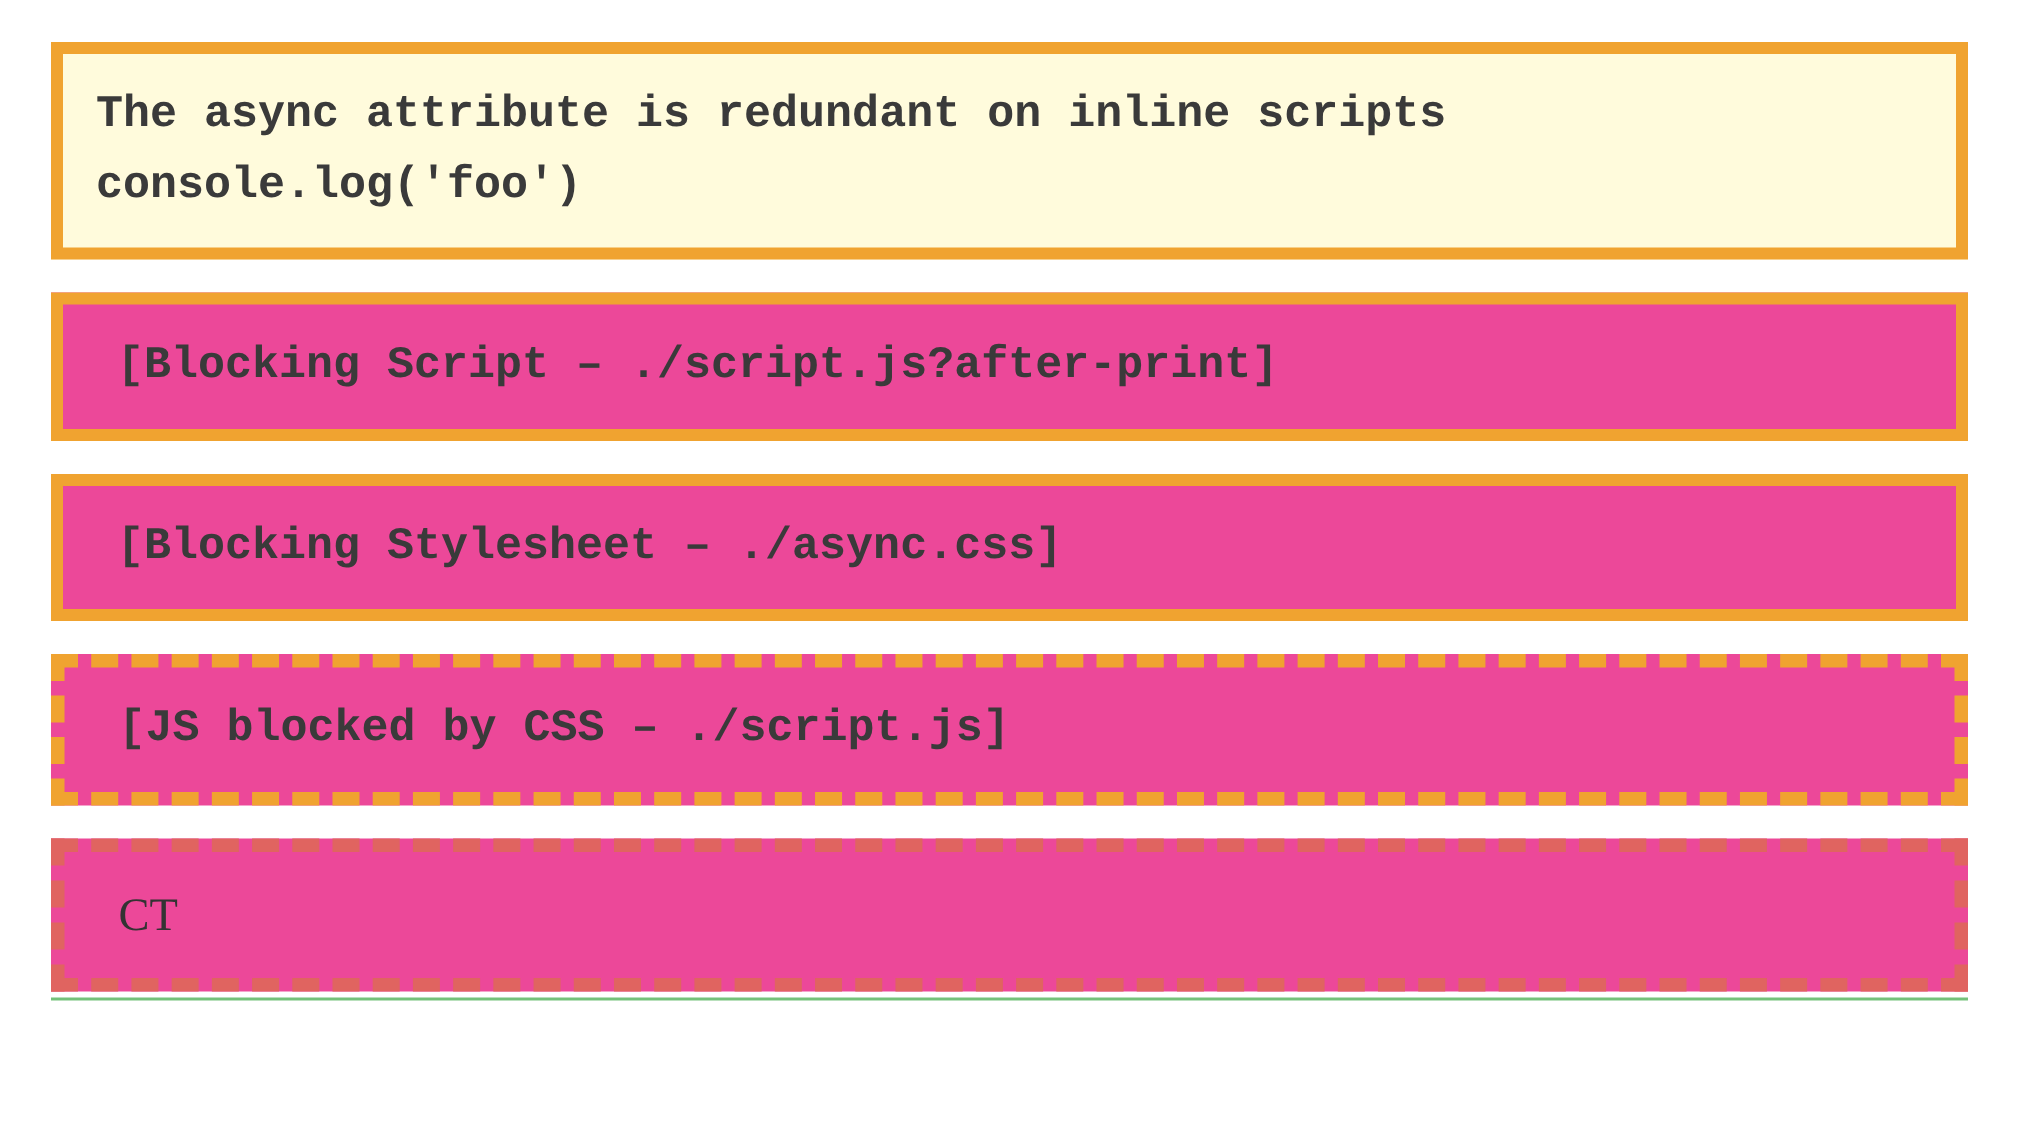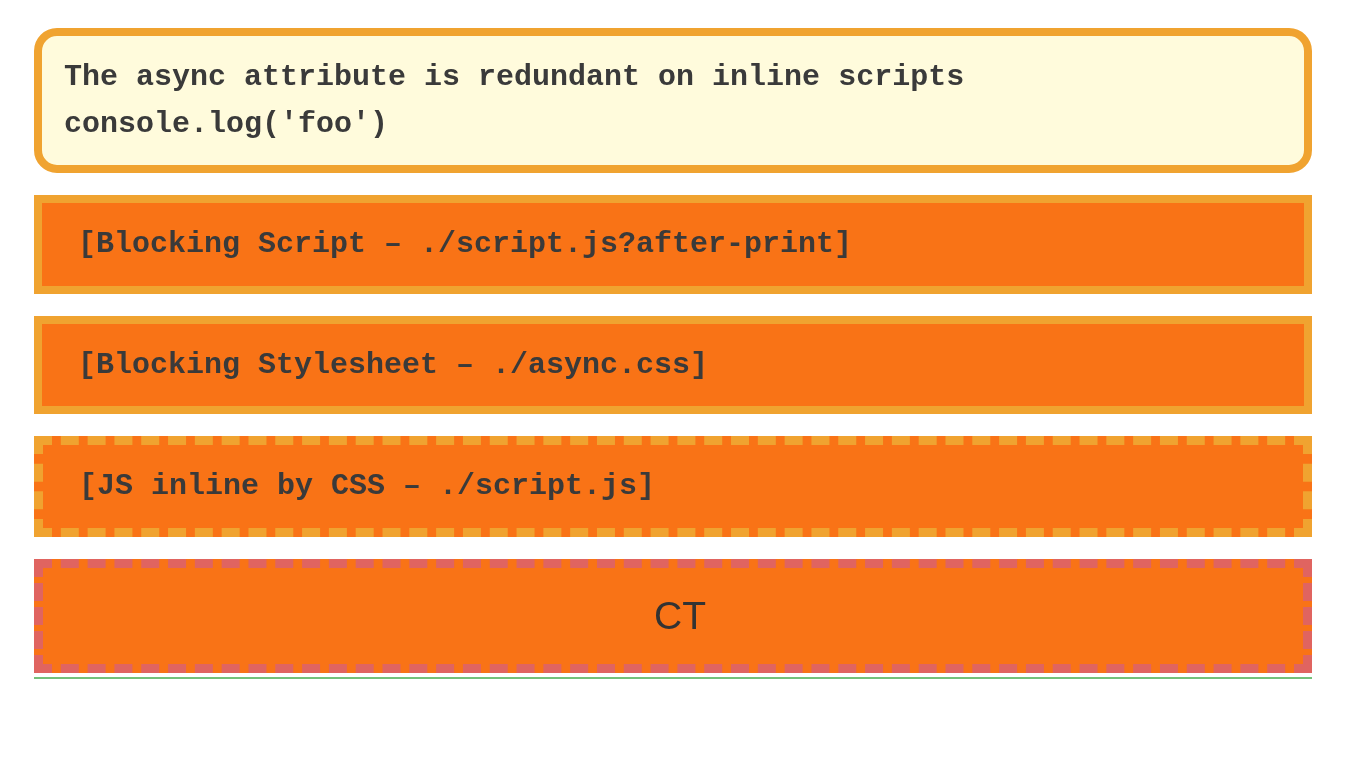--- a/index.html
+++ b/index.html
@@ -24,31 +24,30 @@
   }
   .solid-orange {
     border: 8px solid #f0a330;
   }
   .dashed-orange {
     border: 9px dashed #f0a330;
   }
   .dashed-red {
     border: 9px dashed #e06460;
   }
-  .warn-bg { background: #fffbdc; border-radius: 23px; }
-  .white-bg { background: #f97316; padding-left: 36px; }
+  .warn-bg { background: #fffbdc; }
+  .white-bg { background: #ec4899; padding-left: 36px; }
   .bold { font-weight: 700; }
   .normal { font-weight: 700; }
   .mono { font-family: ui-monospace, SFMono-Regular, Menlo, Consolas, "Liberation Mono", "Courier New", monospace; }
   .sans {
-    font-family: Liberation Sans, sans-serif;
-    font-size: 39px;
+    font-family: Liberation Serif, serif;
+    font-size: 31px;
     font-weight: 400;
     color: #333;
-    text-align: center;
   }
   .bottom-line {
     height: 2px;
     background: #74c17a;
     margin-top: 4px;
   }
 </style>
 </head>
 <body>
 
@@ -61,21 +60,21 @@
 
   <div class="block solid-orange white-bg">
     <div class="mono bold">[Blocking Script – ./script.js?after-print]</div>
   </div>
 
   <div class="block solid-orange white-bg">
     <div class="mono bold">[Blocking Stylesheet – ./async.css]</div>
   </div>
 
   <div class="block dashed-orange white-bg">
-    <div class="mono bold">[JS inline by CSS – ./script.js]</div>
+    <div class="mono bold">[JS blocked by CSS – ./script.js]</div>
   </div>
 
   <div class="block dashed-red white-bg">
     <div class="sans">CT</div>
   </div>
 
 </div>
 
 <div class="bottom-line"></div>
 

